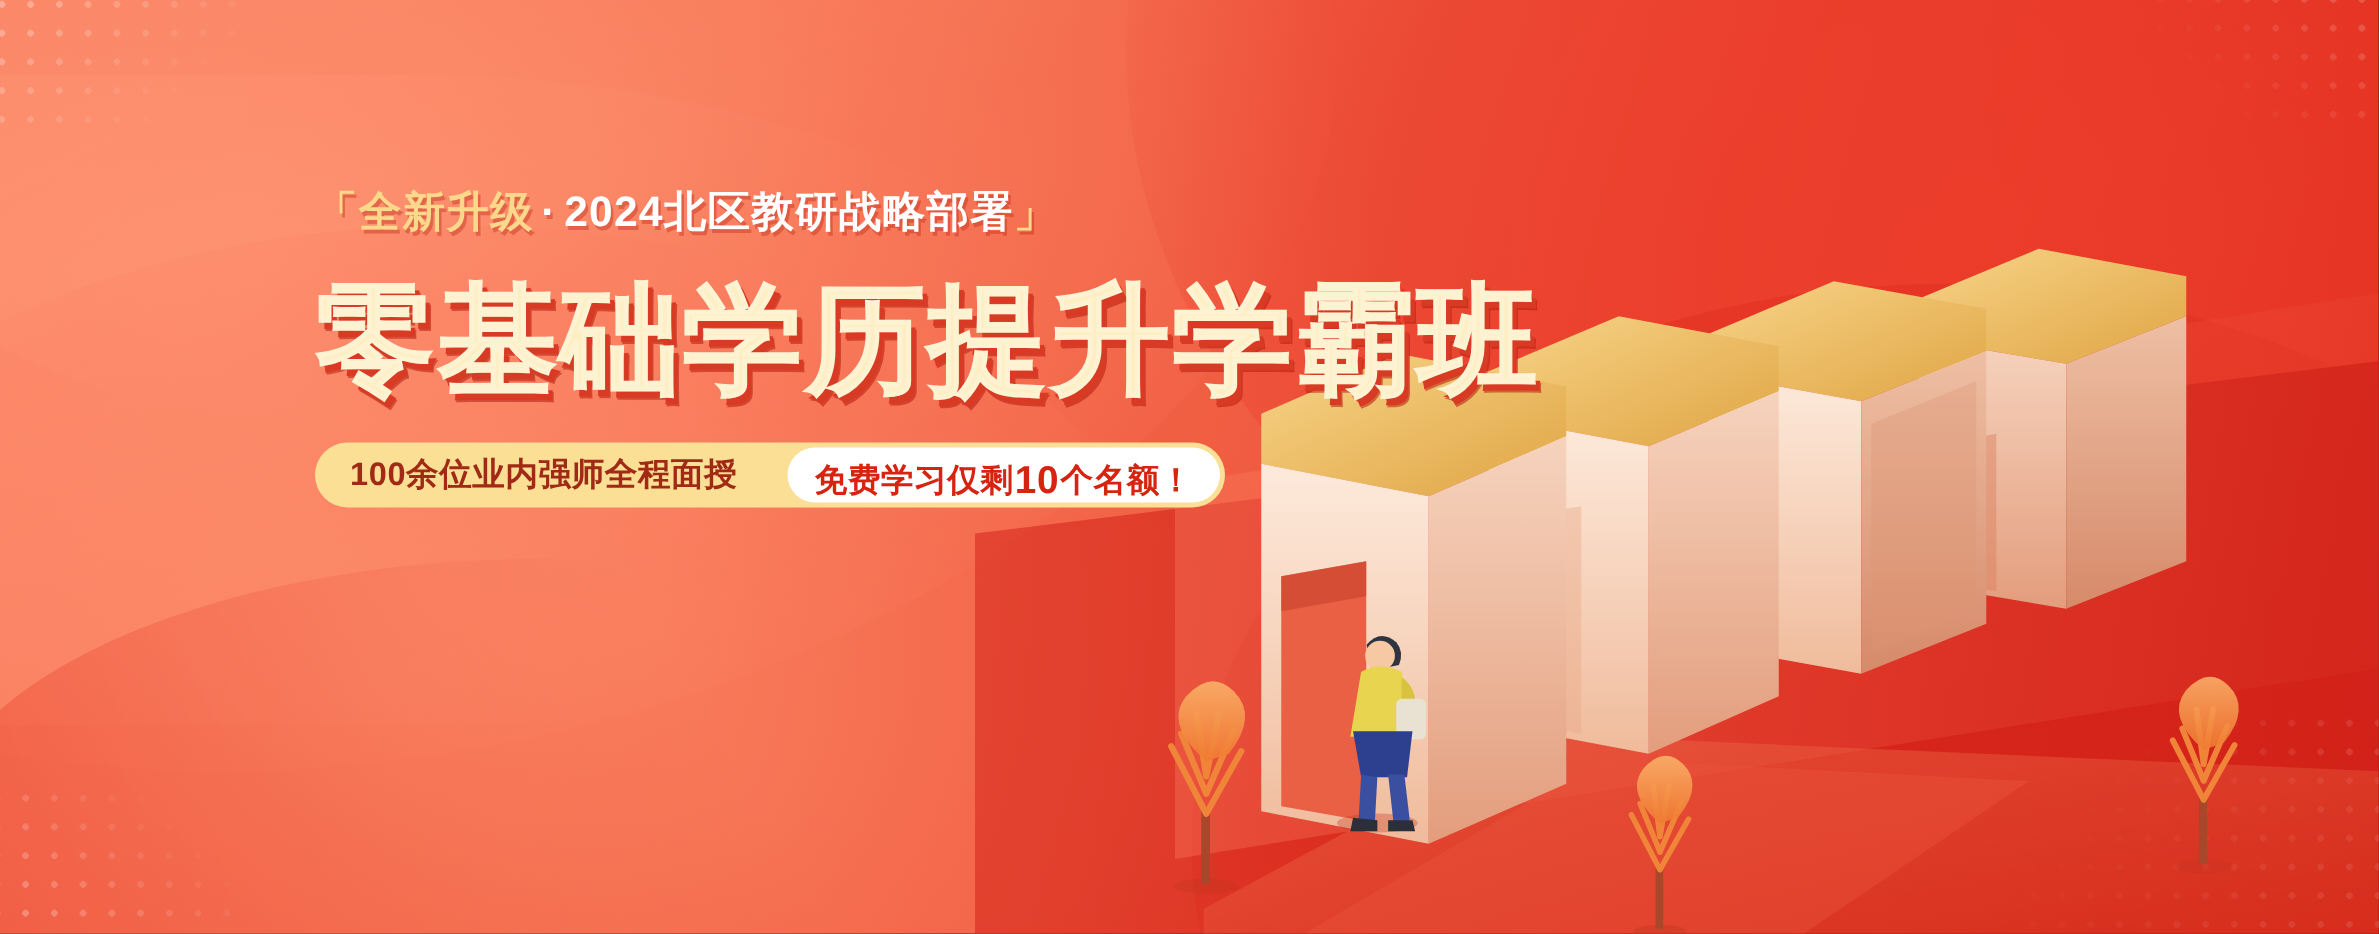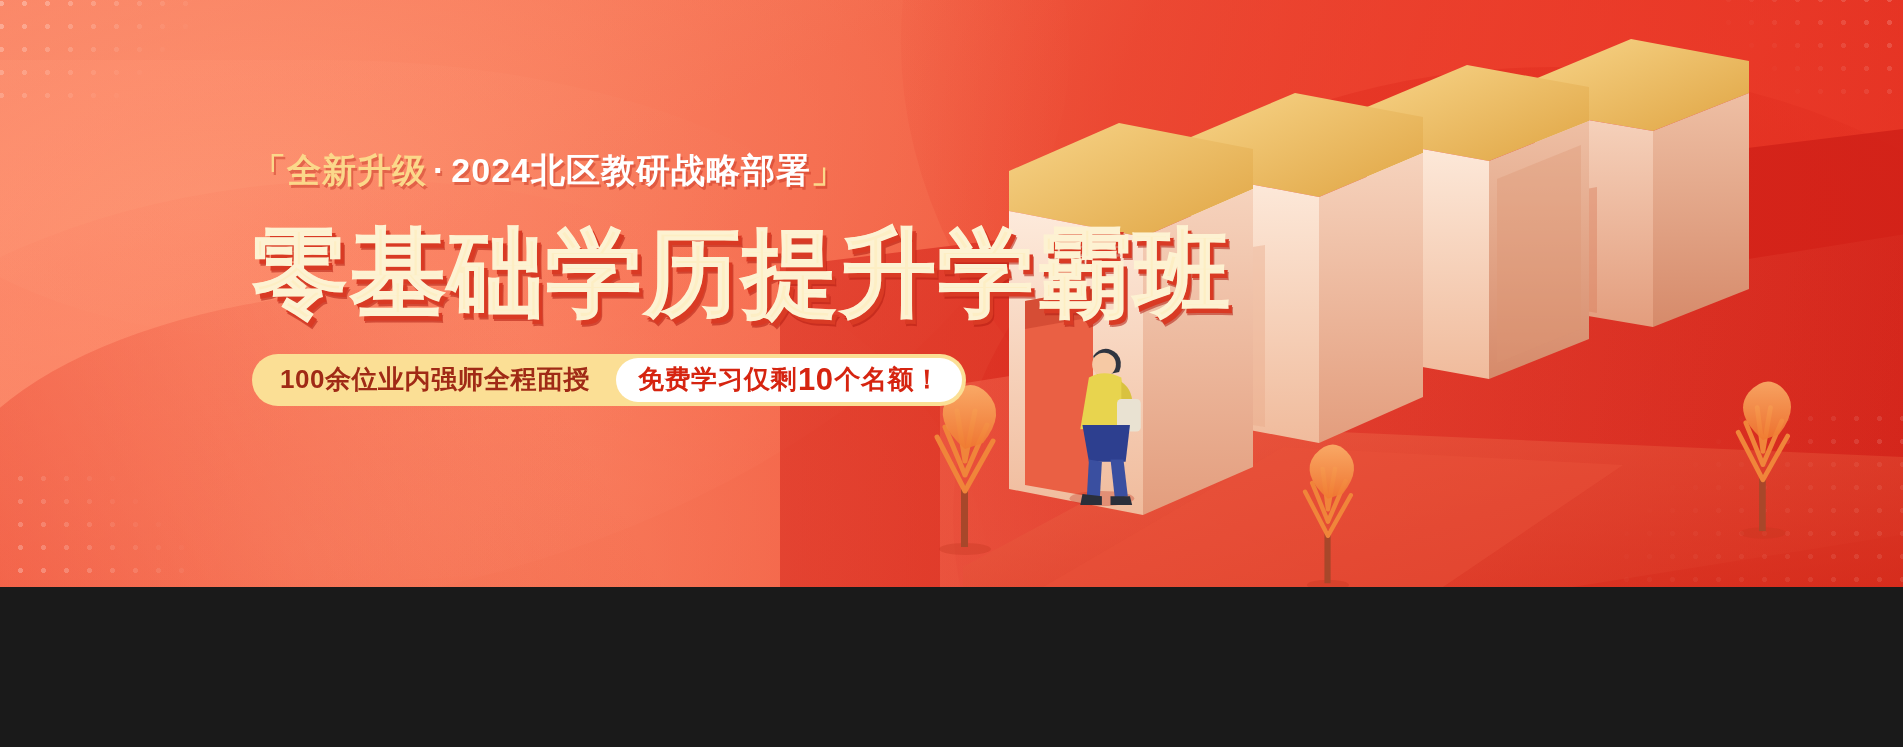--- a/index.html
+++ b/index.html
@@ -3,21 +3,21 @@
 <meta charset="utf-8">
 <style>
   * { margin:0; padding:0; box-sizing:border-box; }
   html,body { background:#1a1a1a; }
   body {
     font-family:"Liberation Sans","DejaVu Sans",sans-serif;
   }
   #banner {
     position:relative;
     width:1903px;
-    height:587px;
+    height:747px;
     overflow:hidden;
     background:linear-gradient(105deg,#f5765a 0%,#f4704f 28%,#f05a3f 55%,#ea3c2a 80%,#e22f20 100%);
   }
 
   
   .bg-layer { position:absolute; inset:0; overflow:hidden; pointer-events:none; }
 
   .wave-a {
     position:absolute;
     left:-420px; top:-300px;
@@ -142,34 +142,35 @@
 
   .pillrow {
     margin-top:30px;
     display:inline-flex;
     align-items:center;
     background:#fbdf95;
     border-radius:40px;
     height:52px;
     padding:0 4px 0 28px;
     white-space:nowrap;
+    gap:14px;
   }
   .pill-left {
     font-size:26px;
     font-weight:bold;
     color:#a02a16;
     letter-spacing:.5px;
     padding-right:26px;
   }
   .pill-right {
     background:#ffffff;
     border-radius:36px;
     height:44px;
     display:inline-flex;
-    align-items:center;
+    align-items:flex-end;
     padding:0 22px;
     font-size:26px;
     font-weight:bold;
     color:#d62410;
     letter-spacing:.5px;
   }
   .pill-right .big { font-size:31px; padding:0 1px; }
 
   
   .illu { position:absolute; right:0; bottom:0; width:980px; height:560px; z-index:4; }

